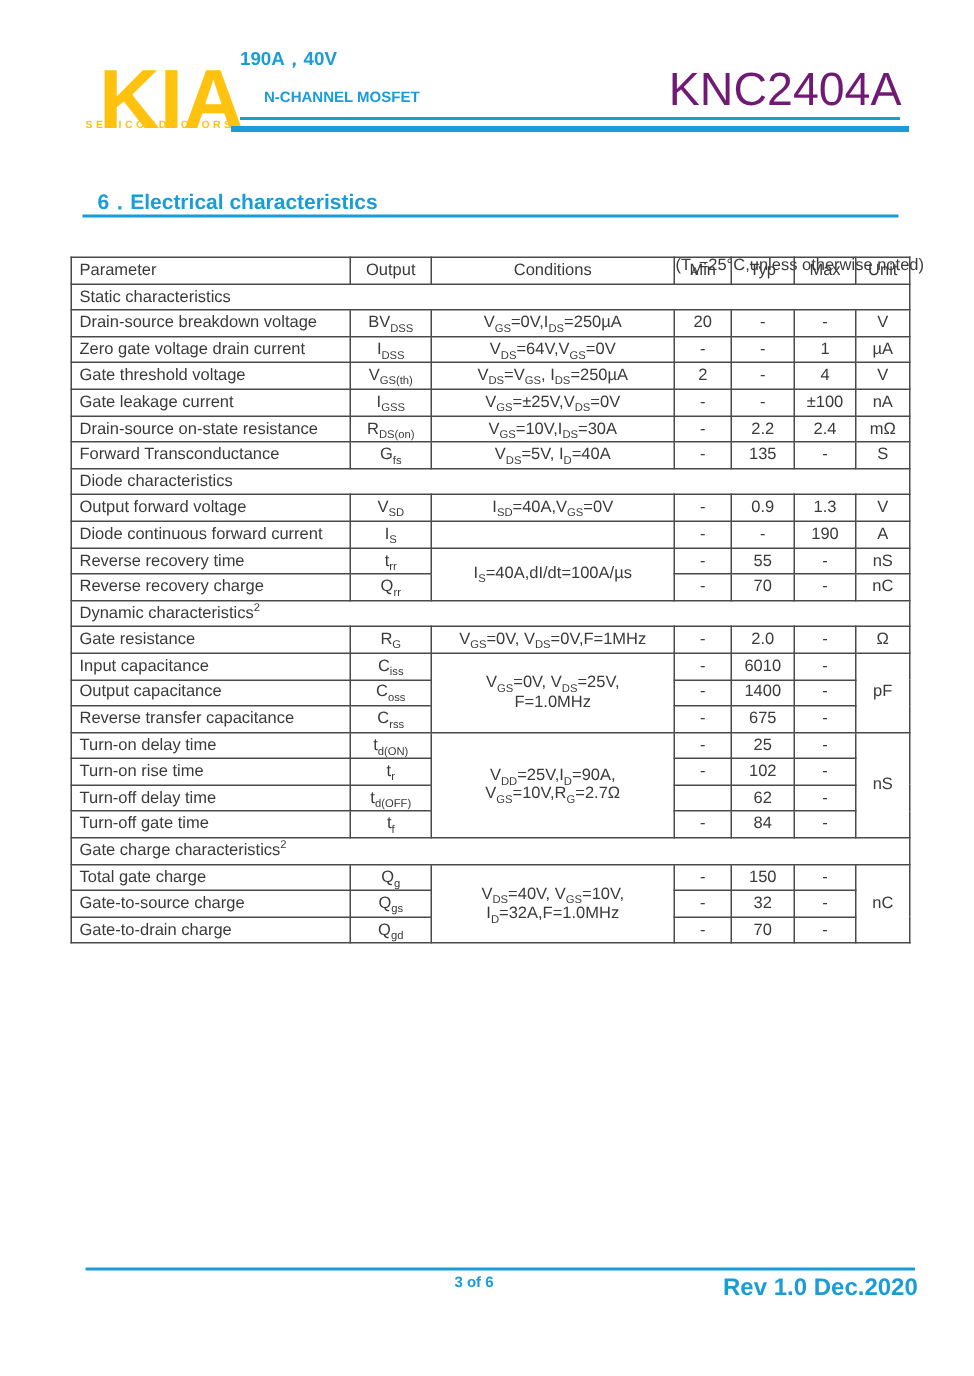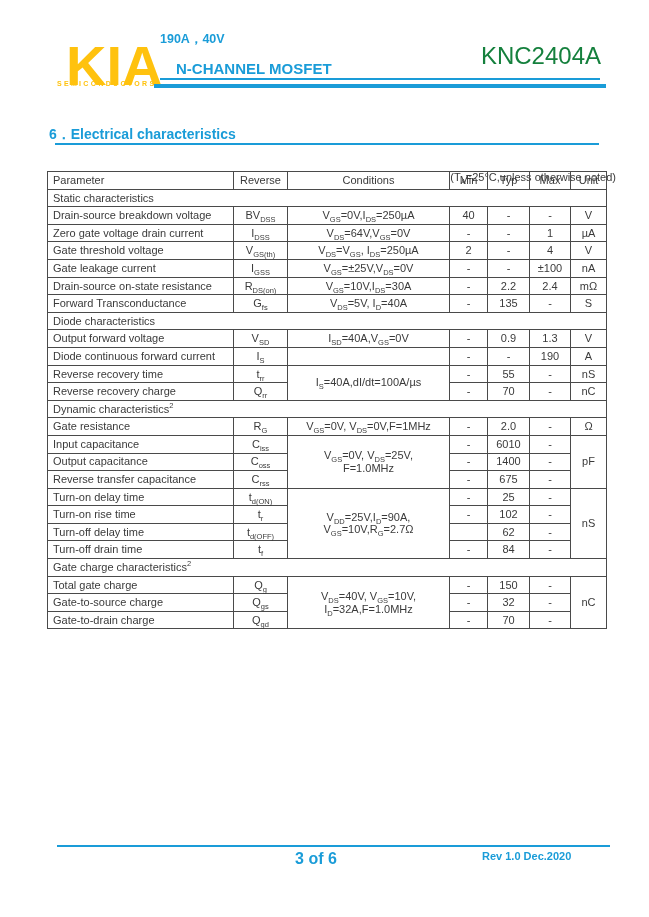--- a/index.html
+++ b/index.html
@@ -7,46 +7,46 @@
   body {
     width:649px; height:917px; position:relative; overflow:hidden;
     font-family:"Liberation Sans", sans-serif; color:#3a3a3a;
   }
   .abs { position:absolute; }
 
   
   .logo-kia { left:66px; top:38px; font-size:56px; font-weight:bold; color:#ffc20e; letter-spacing:0px; line-height:1; }
   .logo-sub { left:57px; top:80px; font-size:7px; font-weight:bold; color:#ffc20e; letter-spacing:2.3px; }
   .rating-line { left:160px; top:31px; font-size:12.5px; font-weight:bold; color:#1a9cd8; }
-  .type-line   { left:160px; top:60px; font-size:15px; font-weight:bold; color:#1a9cd8;padding-left:16px; }
-  .part-number { right:48px; top:44px; font-size:24px; color:#15803d; line-height:1; }
+  .type-line   { left:160px; top:60px; font-size:10px; font-weight:bold; color:#1a9cd8;padding-left:16px; }
+  .part-number { right:48px; top:44px; font-size:31px; color:#701a75; line-height:1; }
   .rule-thin  { left:160px; top:78px; width:440px; height:2px; background:#1a9cd8; }
   .rule-thick { left:154px; top:84px; width:452px; height:4px; background:#1a9cd8; }
 
   
-  .sec-title { left:49px; top:126px; font-size:14px; font-weight:bold; color:#1a9cd8; }
+  .sec-title { left:65px; top:126px; font-size:14px; font-weight:bold; color:#1a9cd8; }
   .sec-underline { left:55px; top:143px; width:544px; height:2px; background:#1a9cd8; }
   .table-note { left:0px; top:171px; width:616px; text-align:right; font-size:11px; color:#3a3a3a; }
 
   
   table.chars { position:absolute; left:47px; top:171px; width:559px;
     border-collapse:collapse; table-layout:fixed; font-size:11px; color:#3a3a3a; }
   table.chars th, table.chars td {
     border:1px solid #4a4a4a; height:17.6px; padding:0 2px;
     text-align:center; vertical-align:middle; font-weight:normal; line-height:1.15;
   }
   table.chars th.param-h, table.chars td.param { text-align:left; padding-left:5px; }
   table.chars td.sec { text-align:left; padding-left:5px; }
   sub { font-size:7.5px; line-height:0; }
   sup { font-size:7.5px; line-height:0; }
 
   
   .footer-line { left:57px; top:845px; width:553px; height:2px; background:#1a9cd8; }
-  .page-num { left:0px; top:850px; width:632px; text-align:center; font-size:16px; font-weight:bold; color:#1a9cd8; }
-  .revision { left:482px; top:850px; font-size:11px; font-weight:bold; color:#1a9cd8; }
+  .page-num { left:0px; top:850px; width:632px; text-align:center; font-size:10px; font-weight:bold; color:#1a9cd8; }
+  .revision { left:482px; top:850px; font-size:16px; font-weight:bold; color:#1a9cd8; }
 </style>
 </head>
 <body>
 
 <div class="abs logo-kia">KIA</div>
 <div class="abs logo-sub">SEMICONDUCTORS</div>
 <div class="abs rating-line">190A，40V</div>
 <div class="abs type-line">N-CHANNEL MOSFET</div>
 <div class="abs part-number">KNC2404A</div>
 <div class="abs rule-thin"></div>
@@ -62,37 +62,37 @@
       <col style="width: 54px;">
       <col style="width: 162px;">
       <col style="width: 38px;">
       <col style="width: 42px;">
       <col style="width: 41px;">
       <col style="width: 36px;">
     </colgroup>
   <thead>
     <tr id="head-row">
         <th class="param-h">Parameter</th>
-        <th>Reverse</th>
+        <th>Output</th>
         <th>Conditions</th>
         <th>Min</th>
         <th>Typ</th>
         <th>Max</th>
         <th>Unit</th>
       </tr>
   </thead>
   <tbody id="table-body">
       <tr>
         <td colspan="7" class="sec">Static characteristics</td>
       </tr>
       <tr>
         <td class="param">Drain-source breakdown voltage</td>
         <td>BV<sub>DSS</sub></td>
         <td>V<sub>GS</sub>=0V,I<sub>DS</sub>=250µA</td>
-        <td>40</td>
+        <td>20</td>
         <td>-</td>
         <td>-</td>
         <td>V</td>
       </tr>
       <tr>
         <td class="param">Zero gate voltage drain current</td>
         <td>I<sub>DSS</sub></td>
         <td>V<sub>DS</sub>=64V,V<sub>GS</sub>=0V</td>
         <td>-</td>
         <td>-</td>
@@ -225,21 +225,21 @@
         <td>-</td>
       </tr>
       <tr>
         <td class="param">Turn-off delay time</td>
         <td>t<sub>d(OFF)</sub></td>
         <td></td>
         <td>62</td>
         <td>-</td>
       </tr>
       <tr>
-        <td class="param">Turn-off drain time</td>
+        <td class="param">Turn-off gate time</td>
         <td>t<sub>f</sub></td>
         <td>-</td>
         <td>84</td>
         <td>-</td>
       </tr>
       <tr>
         <td colspan="7" class="sec">Gate charge characteristics<sup>2</sup></td>
       </tr>
       <tr>
         <td class="param">Total gate charge</td>

